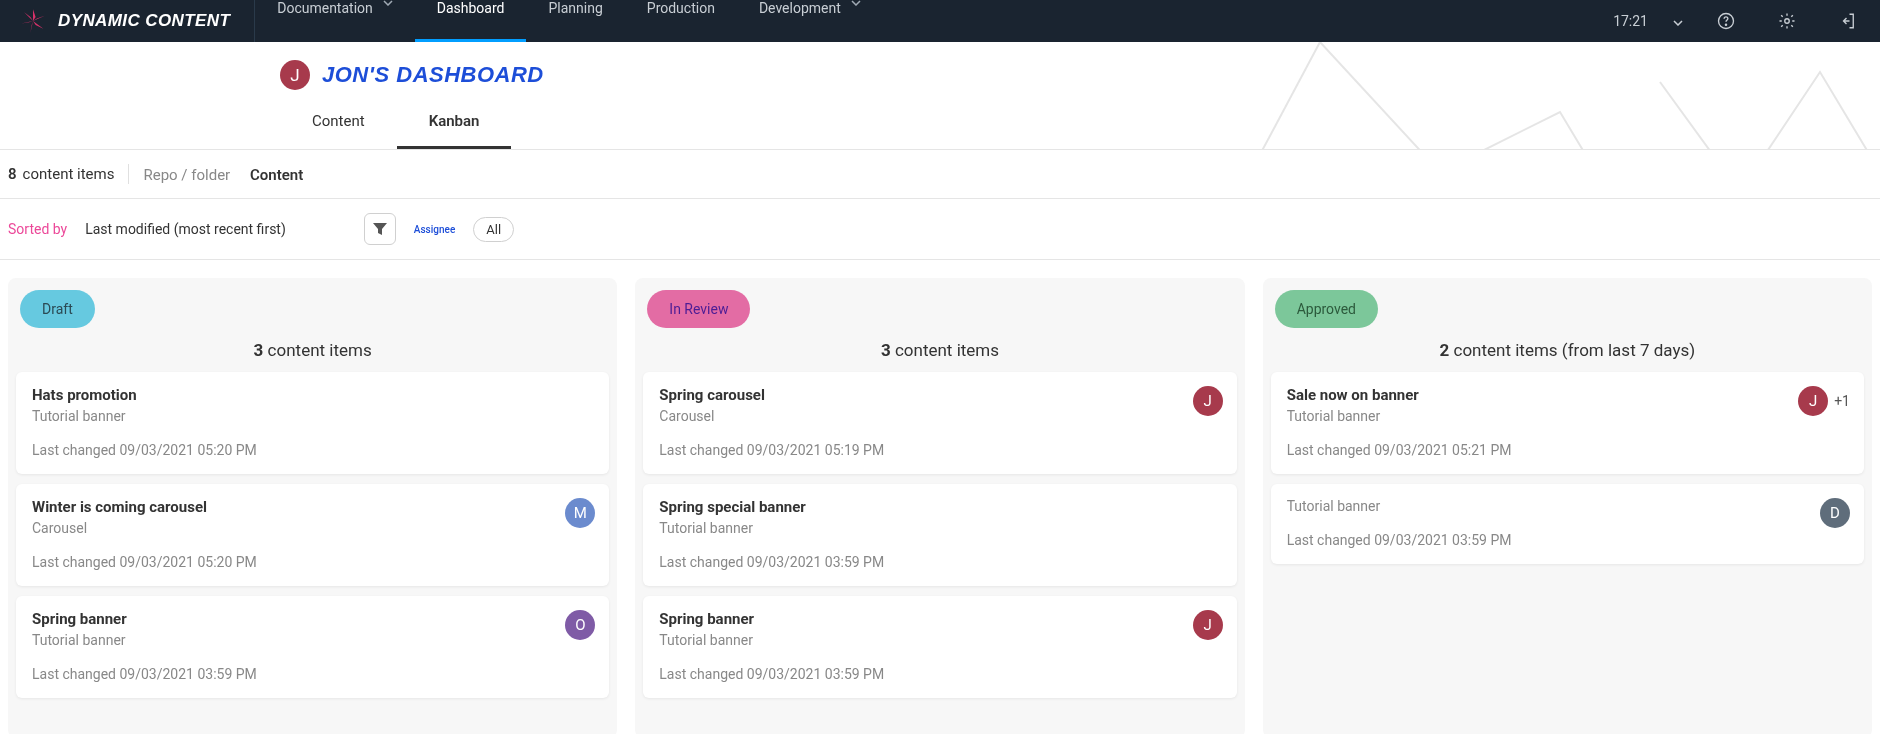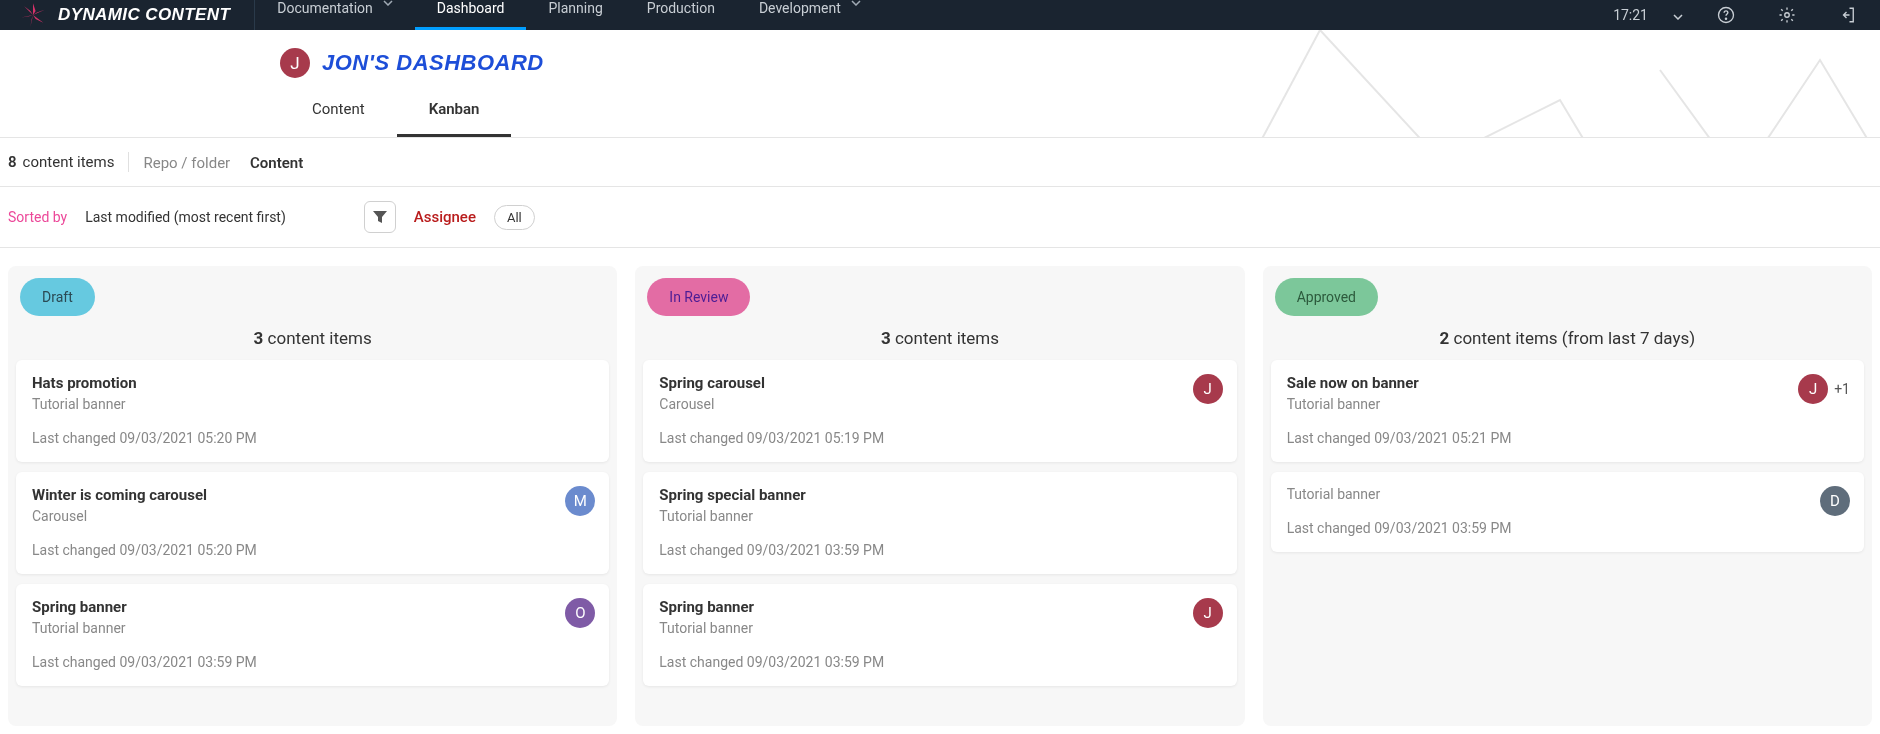--- a/index.html
+++ b/index.html
@@ -8,21 +8,21 @@
       background: #ffffff;
       color: #333;
       width: 1880px;
     }
 
     
     .topbar {
       display: flex;
       align-items: center;
       background: #1a2430;
-      height: 30px;
+      height: 42px;
       color: #c8ced4;
       font-size: 14px;
     }
     .brand {
       display: flex;
       align-items: center;
       padding: 0 24px 0 20px;
       border-right: 1px solid #2a3a4a;
       height: 100%;
     }
@@ -189,22 +189,22 @@
       height: 32px;
       display: flex;
       align-items: center;
       justify-content: center;
       border: 1px solid #d0d0d0;
       border-radius: 6px;
       cursor: pointer;
       margin-left: 60px;
     }
     .assignee-label {
-      color: #b91c1c;
-      font-size: 15px;
+      color: #1d4ed8;
+      font-size: 10px;
       font-weight: 500;
     }
     .chip {
       border: 1px solid #d0d0d0;
       border-radius: 999px;
       padding: 4px 12px;
       font-size: 13px;
       cursor: pointer;
     }
 

